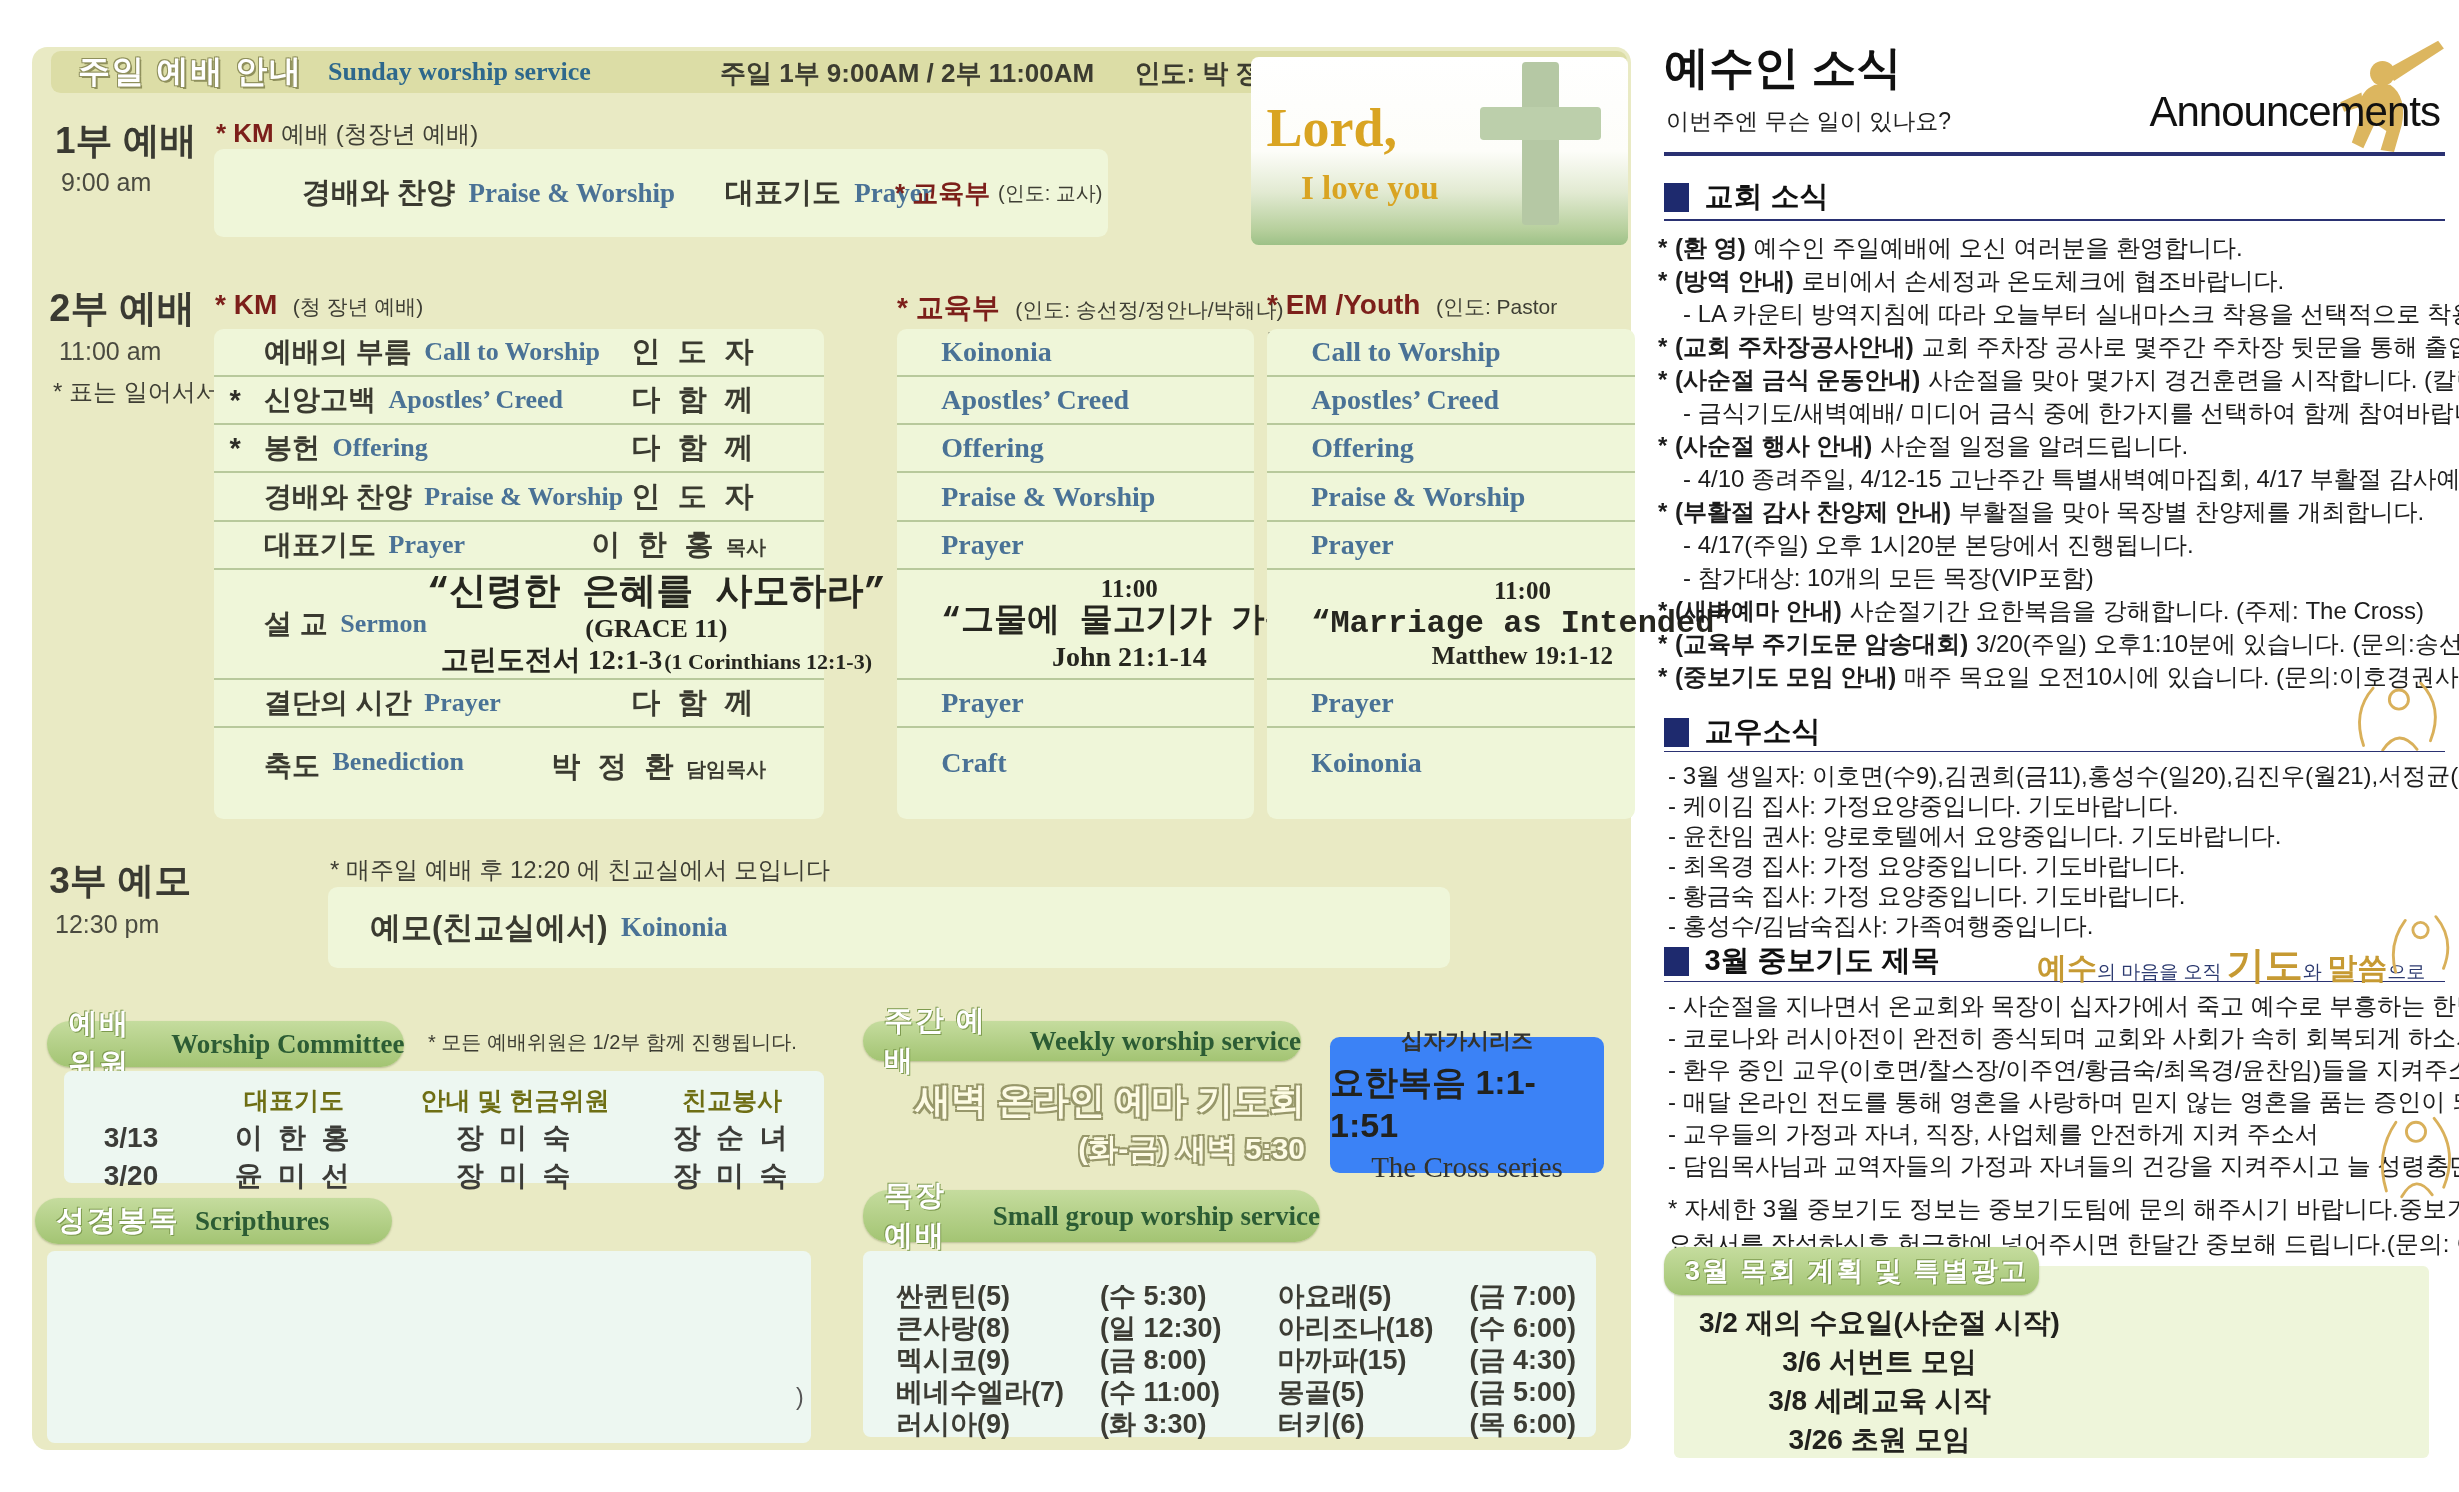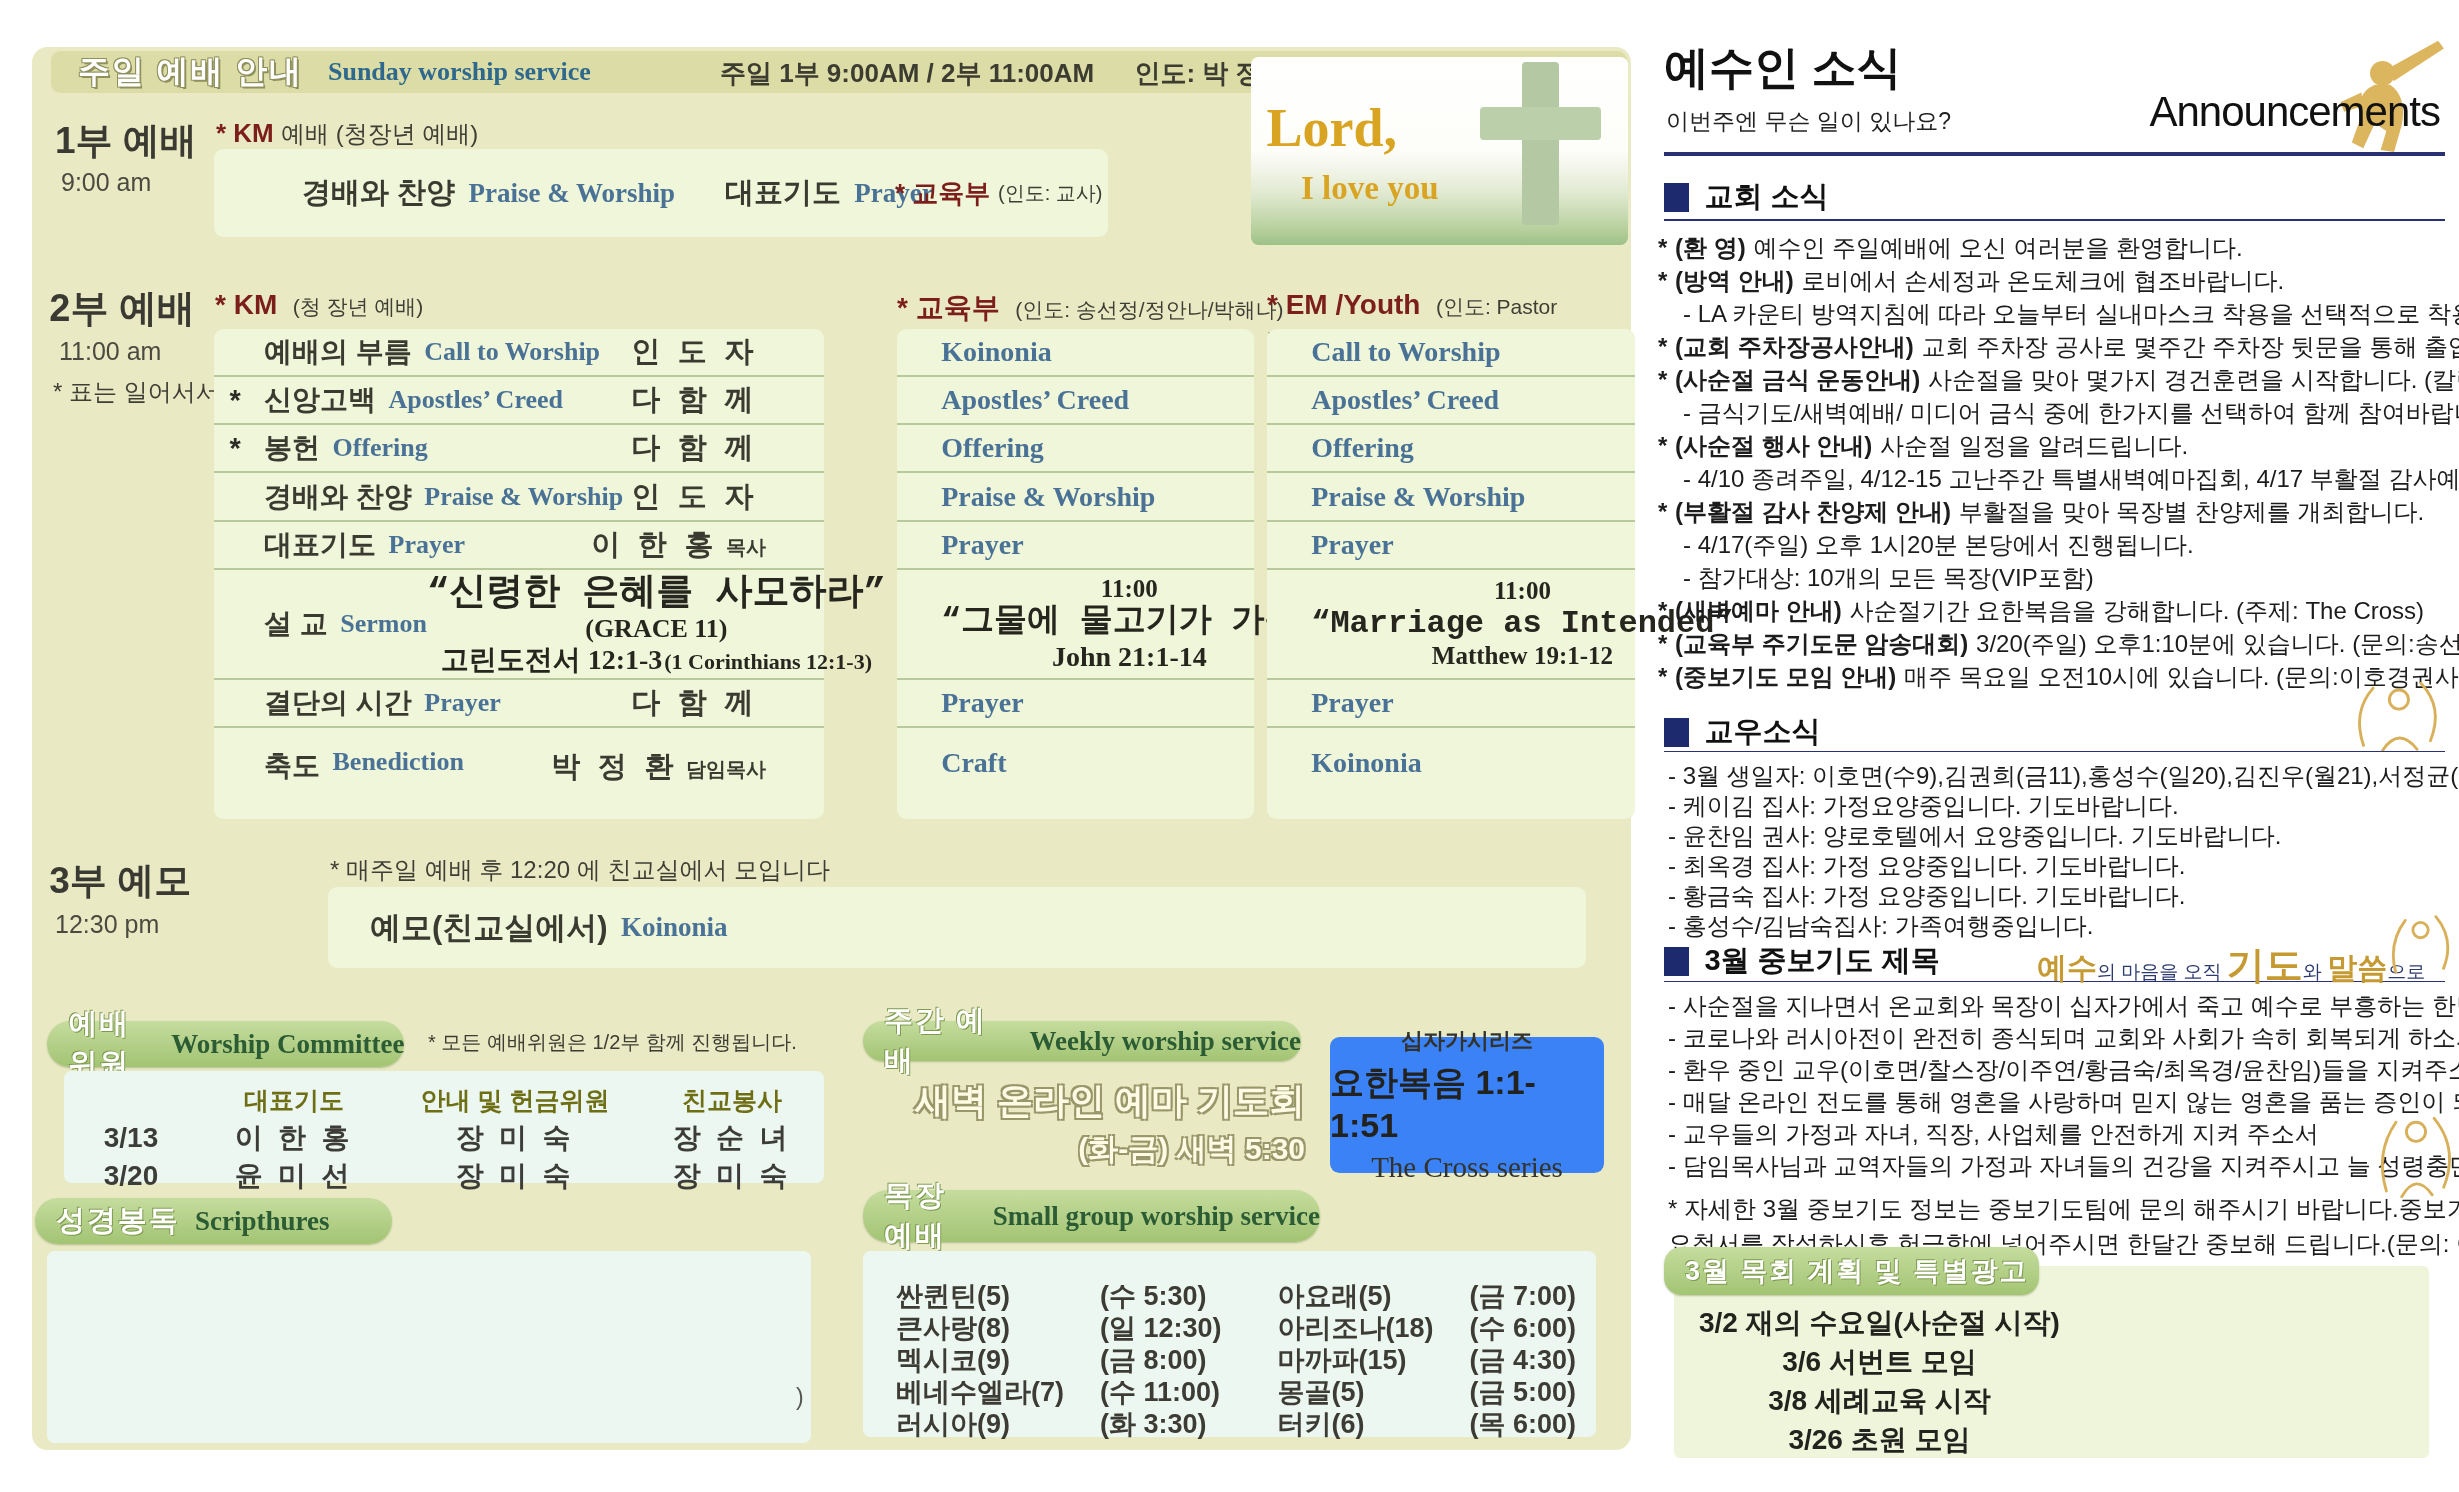--- a/index.html
+++ b/index.html
@@ -397,21 +397,21 @@
         
         
         
       </span>
     </div>
     </div>
 
   <div class="abs sec-label" style="left:17.3px;top:809px;">3부 예모</div>
   <div class="abs sec-time" style="left:23px;top:863px;">12:30 pm</div>
   <div class="abs sec-note" style="left:298px;top:807px;">* 매주일 예배 후 12:20 에 친교실에서 모입니다</div>
-  <div class="abs box" style="left:296px;top:840px;width:1258px;height:81px;display:flex;align-items:center;padding-left:42px;">
+  <div class="abs box" style="left:296px;top:840px;width:1122px;height:81px;display:flex;align-items:center;padding-left:42px;">
     <span class="kr-b" style="font-size:31px;">예모(친교실에서)</span>
     <span class="en-s">Koinonia</span>
   </div>
 
   <div class="abs pill" style="left:15.4px;top:974px;width:357px;height:46px;">
     <span class="kr">예배위원</span>
     <span class="en">Worship Committee</span>
   </div>
   <div class="abs" style="left:396px;top:982px;font-size:20px;color:#3c3c32;">* 모든 예배위원은 1/2부 함께 진행됩니다.</div>
   <div class="abs mint c-grid" style="left:32px;top:1024px;width:760px;height:102px;">

